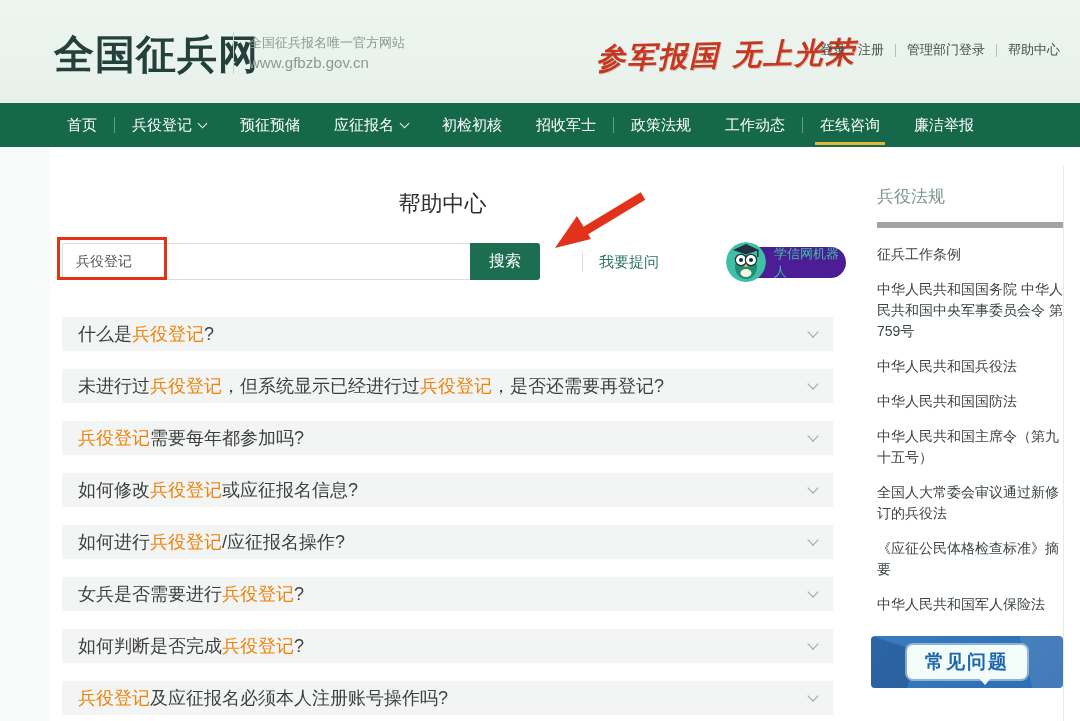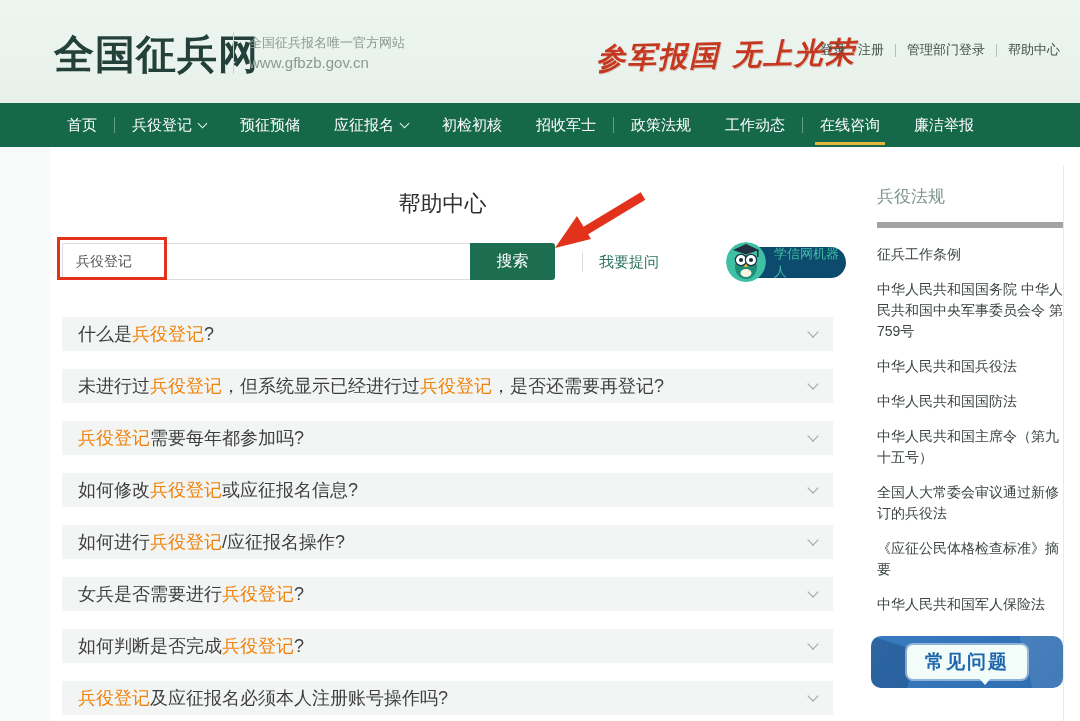--- a/index.html
+++ b/index.html
@@ -42,27 +42,27 @@
   
   .main { position:absolute; left:50px; top:165px; width:785px; height:556px; background:#fff; }
   .page-title { position:absolute; left:0; right:0; top:24px; text-align:center;
     font-size:22px; color:#2f2f2f; }
 
   .search-row { position:absolute; left:12px; top:75px; width:773px; height:46px; }
   .search-input { position:absolute; left:0; top:3px; width:408px; height:37px;
     border:1px solid #dcdcdc; border-right:none; border-radius:2px 0 0 2px;
     font-size:14px; color:#555; padding:0 13px; outline:none;
     font-family:"Liberation Sans", sans-serif; background:#fff; }
-  .search-btn { position:absolute; left:408px; top:3px; width:85px; height:37px;
+  .search-btn { position:absolute; left:408px; top:3px; width:70px; height:37px;
     background:#1d6e50; color:#fff; font-size:16px; border:none; border-radius:0 3px 3px 0;
     cursor:pointer; font-family:Liberation Sans, sans-serif; }
   .ask-sep { position:absolute; left:520px; top:12px; width:1px; height:20px; background:#dedede; }
   .ask-link { position:absolute; left:537px; top:13px; font-size:15px; color:#2a7561; cursor:pointer; }
   .bot { position:absolute; left:664px; top:2px; height:40px; cursor:pointer; }
-  .bot-pill { position:absolute; left:8px; top:5px; width:112px; height:31px; background:#0c4a6e;
+  .bot-pill { position:absolute; left:8px; top:5px; width:112px; height:31px; background:#4c1d95;
     border-radius:16px; display:flex; align-items:center; padding-left:40px;
     font-size:13px; color:#3fbfa3; }
   .bot-avatar { position:absolute; left:0; top:0; width:40px; height:40px; border-radius:50%; }
 
   .anno-rect { position:absolute; left:7px; top:72px; width:110px; height:43px;
     border:3px solid #e2321b; z-index:6; pointer-events:none; }
   .anno-arrow { position:absolute; left:495px; top:25px; width:105px; height:62px; z-index:6;
     pointer-events:none; }
 
   .faq-list { position:absolute; left:12px; top:152px; width:771px; }
@@ -73,21 +73,21 @@
   .chev { width:8px; height:8px; border-right:1.5px solid #9aa5a2; border-bottom:1.5px solid #9aa5a2;
     transform:rotate(45deg); margin-top:-4px; flex:none; }
 
   
   .sidebar { position:absolute; left:877px; top:165px; width:186px; }
   .sidebar-title { font-size:17px; color:#7b958b; padding:20px 0 14px 0;
     border-bottom:6px solid #a3a3a3; }
   .law-list { padding-top:2px; }
   .law-item { font-size:14px; color:#3c4540; line-height:21px; margin:14px 0; cursor:pointer; }
   .banner { position:relative; margin-top:21px; margin-left:-6px; width:192px; height:52px;
-    background:linear-gradient(135deg,#3a7cc0 0%,#2d6cb0 100%); border-radius:10px;
+    background:linear-gradient(135deg,#3a7cc0 0%,#2d6cb0 100%); border-radius:4px;
     display:flex; align-items:center; justify-content:center; cursor:pointer; overflow:hidden; }
   .banner::before { content:""; position:absolute; left:-12px; top:6px; width:52px; height:60px;
     background:rgba(20,60,110,.35); transform:rotate(18deg); border-radius:6px; }
   .banner::after { content:""; position:absolute; right:-10px; top:-8px; width:46px; height:70px;
     background:rgba(255,255,255,.10); transform:rotate(-14deg); }
   .banner-bubble { position:relative; z-index:2; background:#f2fcf8; border-radius:6px;
     padding:4px 18px; box-shadow:0 0 0 2px rgba(255,255,255,.45);
     font-size:19px; font-weight:700; color:#1e66ad; letter-spacing:2px; }
   .banner-bubble::after { content:""; position:absolute; left:60%; bottom:-6px;
     border-left:6px solid transparent; border-right:6px solid transparent;

